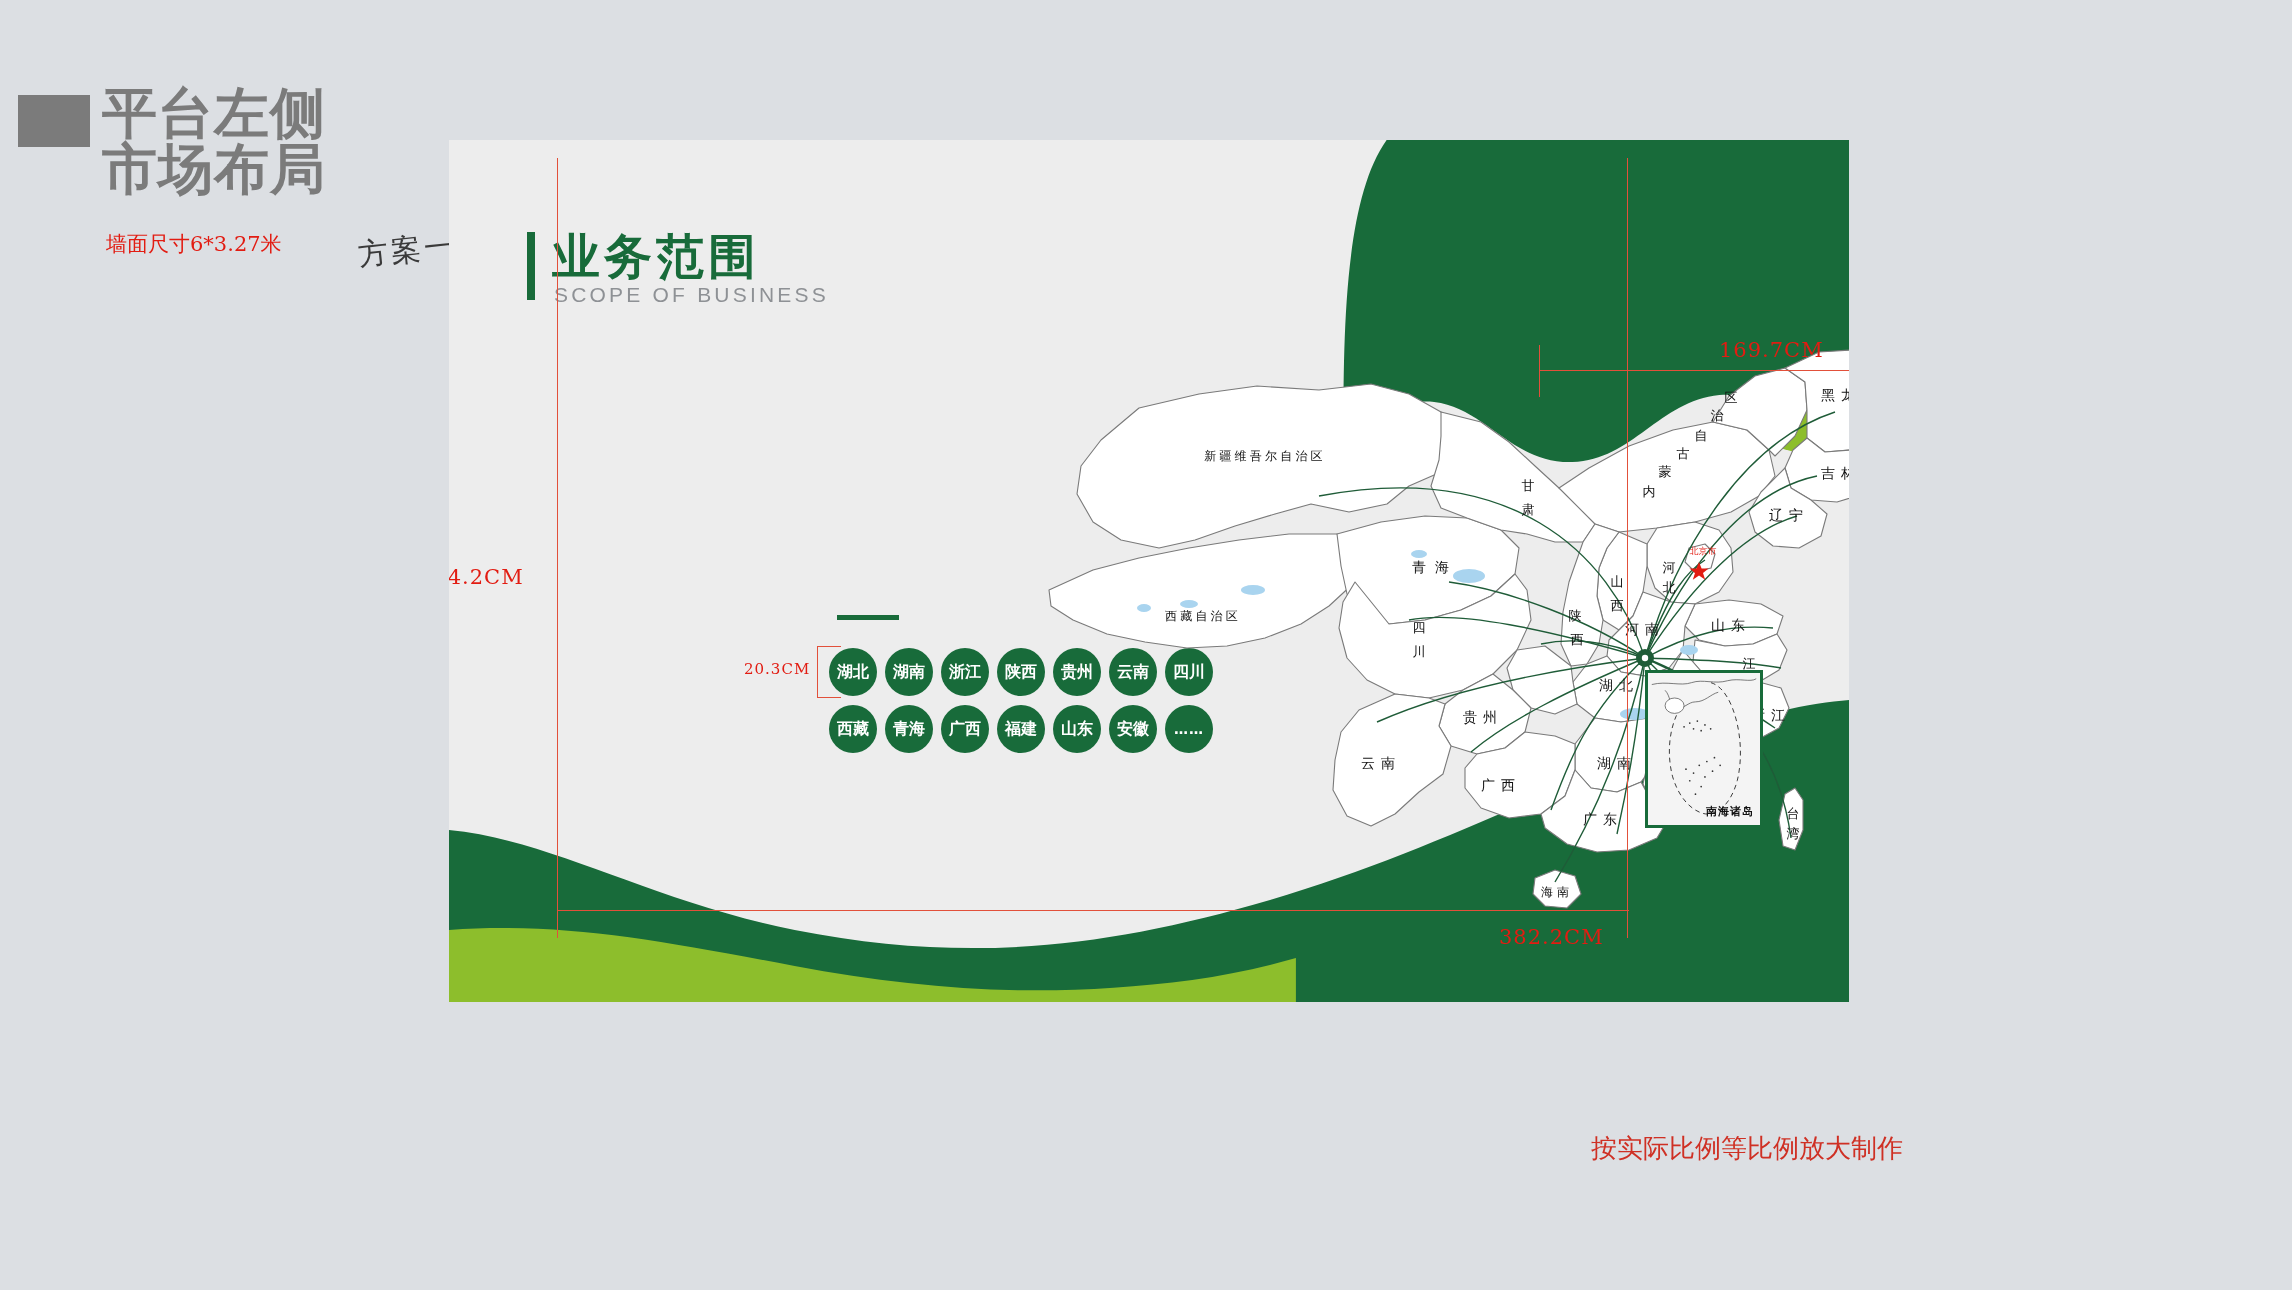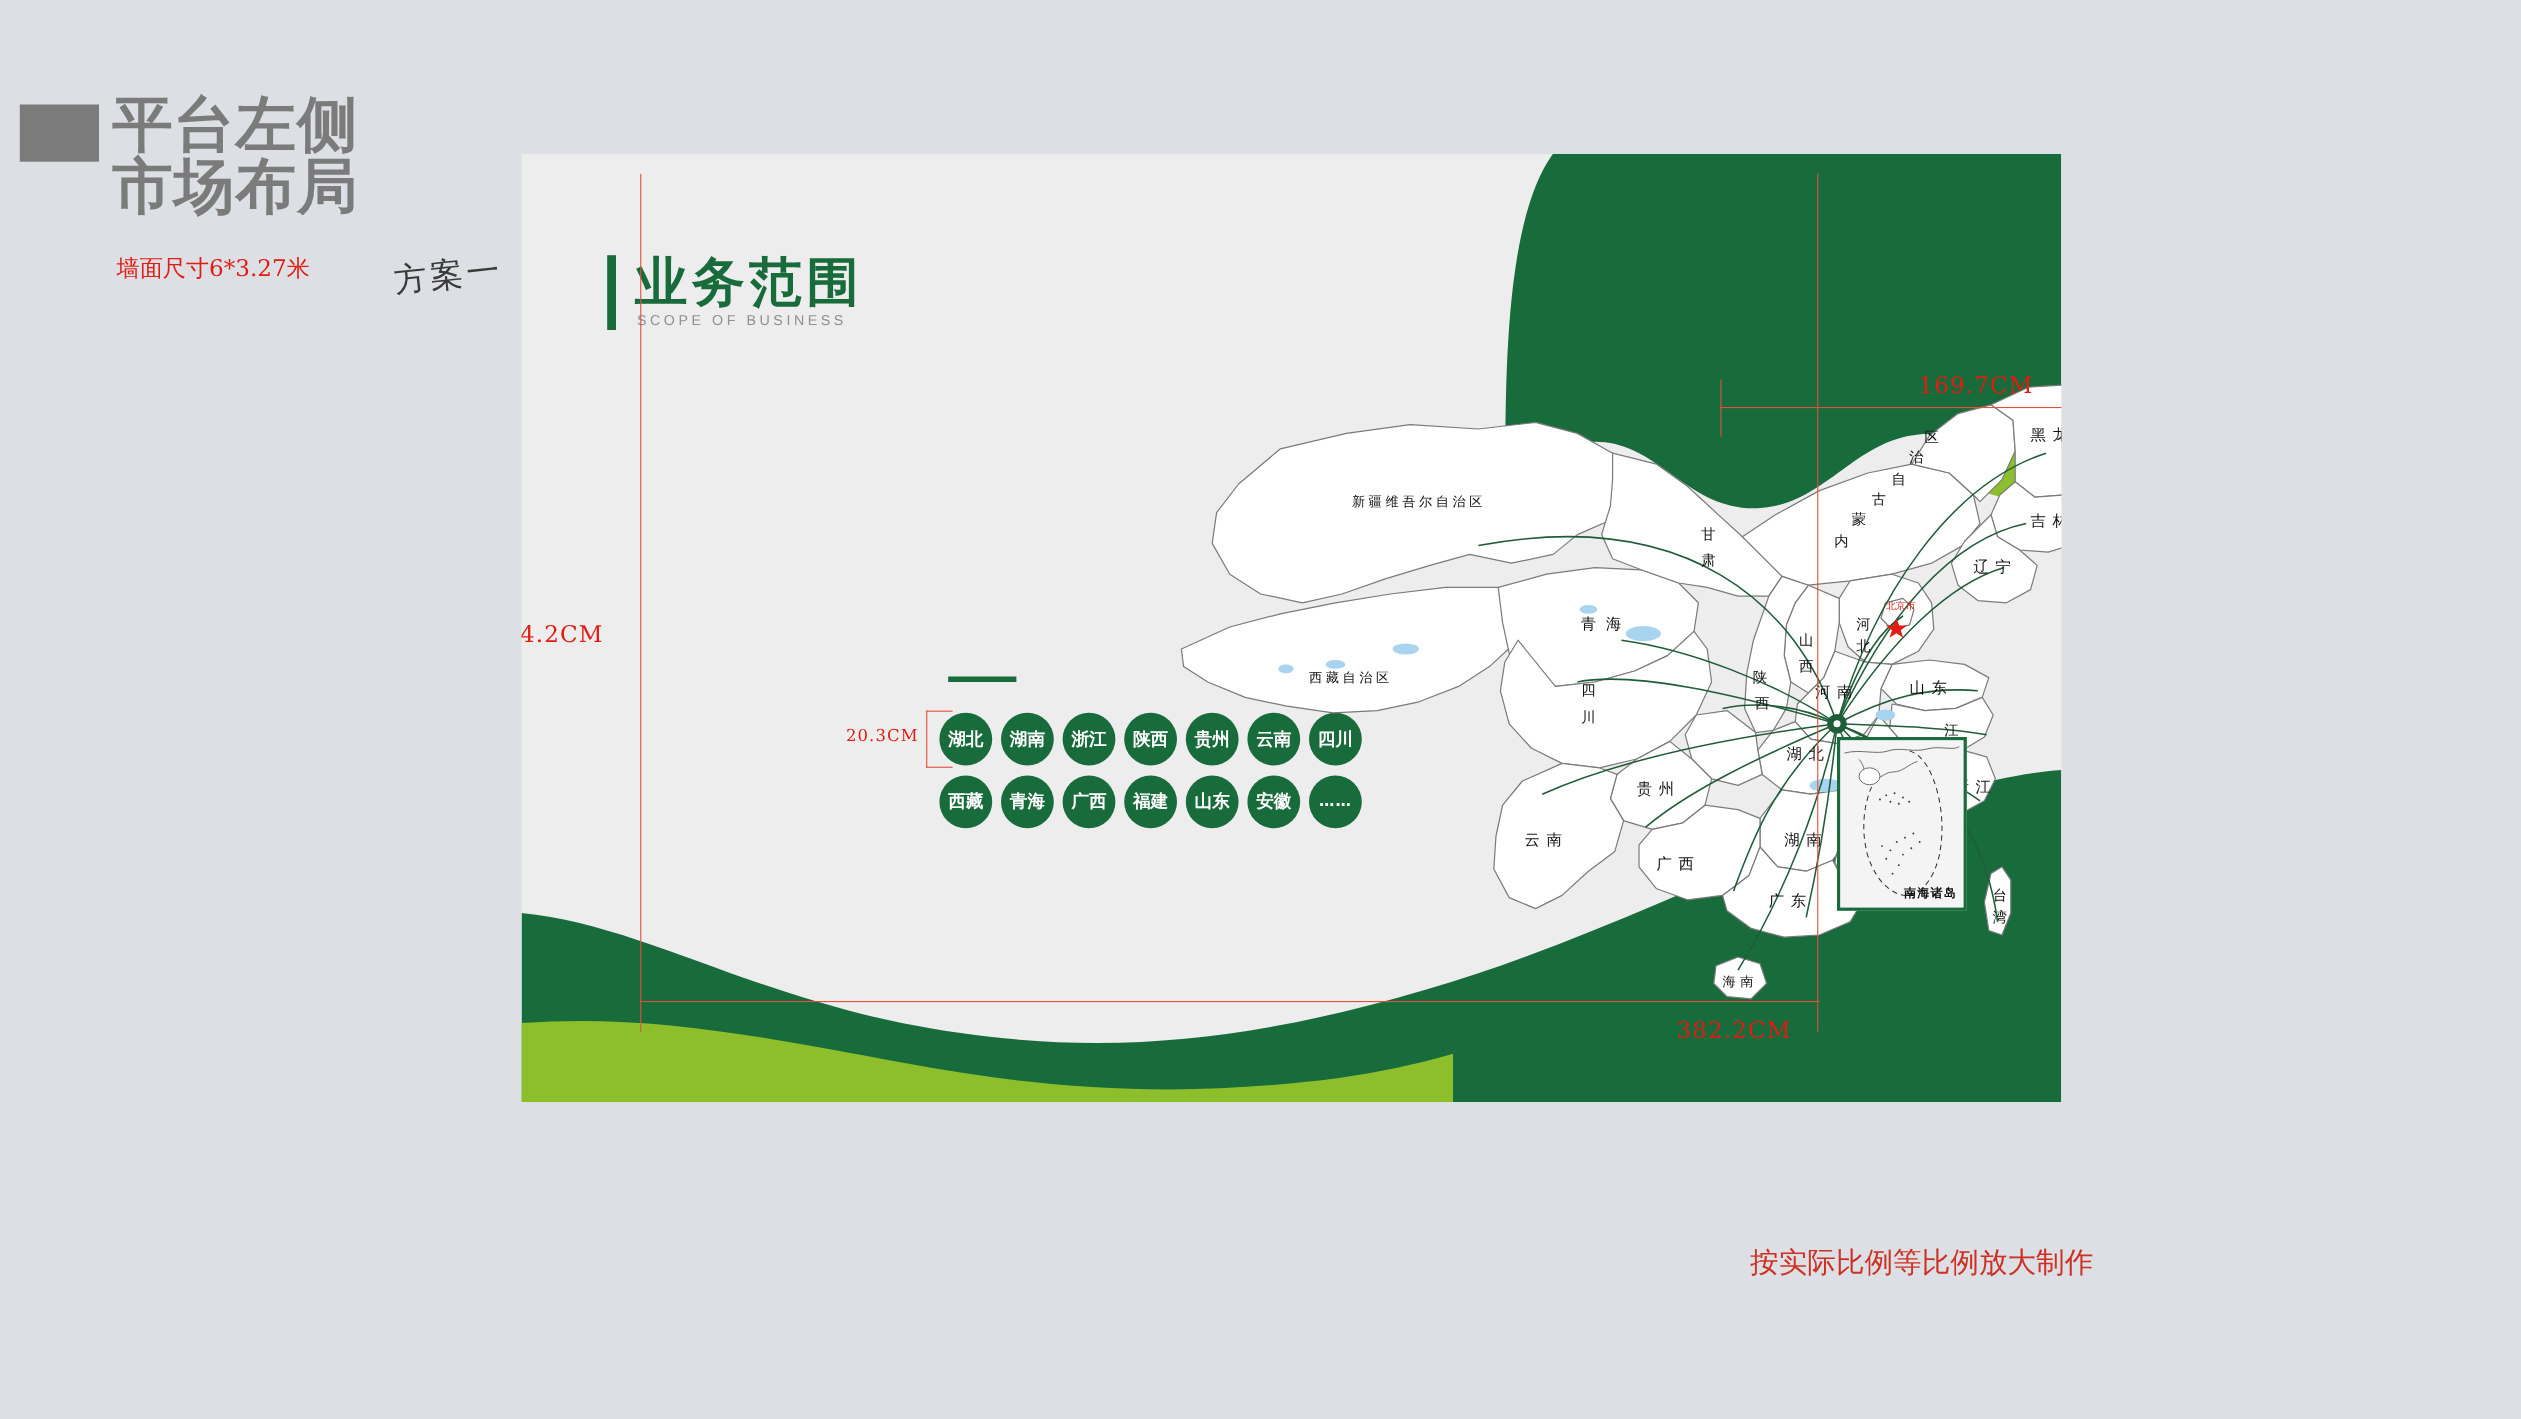--- a/index.html
+++ b/index.html
@@ -16,33 +16,33 @@
     font-size:55px;font-weight:bold;line-height:1.02;letter-spacing:1px;
     font-family:"DejaVu Sans","Liberation Sans",sans-serif;white-space:pre-line;text-align:right;}
   #header-variant{position:absolute;left:340px;top:135px;color:#3a3a3a;
     font-size:30px;font-family:"DejaVu Serif","Liberation Serif",serif;
     transform:rotate(-6deg);letter-spacing:3px;}
   #header-wallsize{position:absolute;left:88px;top:135px;color:#e21c12;
     font-size:21px;font-family:"DejaVu Serif","Liberation Serif",serif;
     letter-spacing:0px;white-space:nowrap;}
 
   
-  #board{position:absolute;left:474px;top:140px;width:1400px;height:862px;
+  #board{position:absolute;left:449px;top:140px;width:1400px;height:862px;
     background:#ededed;overflow:hidden;}
 
   
   .wave{position:absolute;left:0;top:0;width:100%;height:100%;}
 
   
   #scope-head{position:absolute;left:78px;top:88px;}
   #scope-bar{position:absolute;left:0;top:4px;width:8px;height:68px;background:#186b3a;}
   #scope-cn{position:absolute;left:25px;top:-3px;color:#186b3a;font-size:48px;
     font-weight:bold;letter-spacing:4px;
     font-family:"DejaVu Sans","Liberation Sans",sans-serif;white-space:nowrap;}
-  #scope-en{position:absolute;left:27px;top:55px;color:#8e9195;font-size:13px;
+  #scope-en{position:absolute;left:27px;top:55px;color:#8e9195;font-size:21px;
     letter-spacing:3.2px;white-space:nowrap;}
 
   
   #badge-rule{position:absolute;left:388px;top:475px;width:62px;height:5px;background:#186b3a;}
 
   
   #badges{position:absolute;left:380px;top:508px;width:320px;}
   .badge-row{display:flex;gap:8px;margin-bottom:9px;}
   .badge{width:48px;height:48px;border-radius:50%;background:#186b3a;color:#fff;
     display:flex;align-items:center;justify-content:center;

